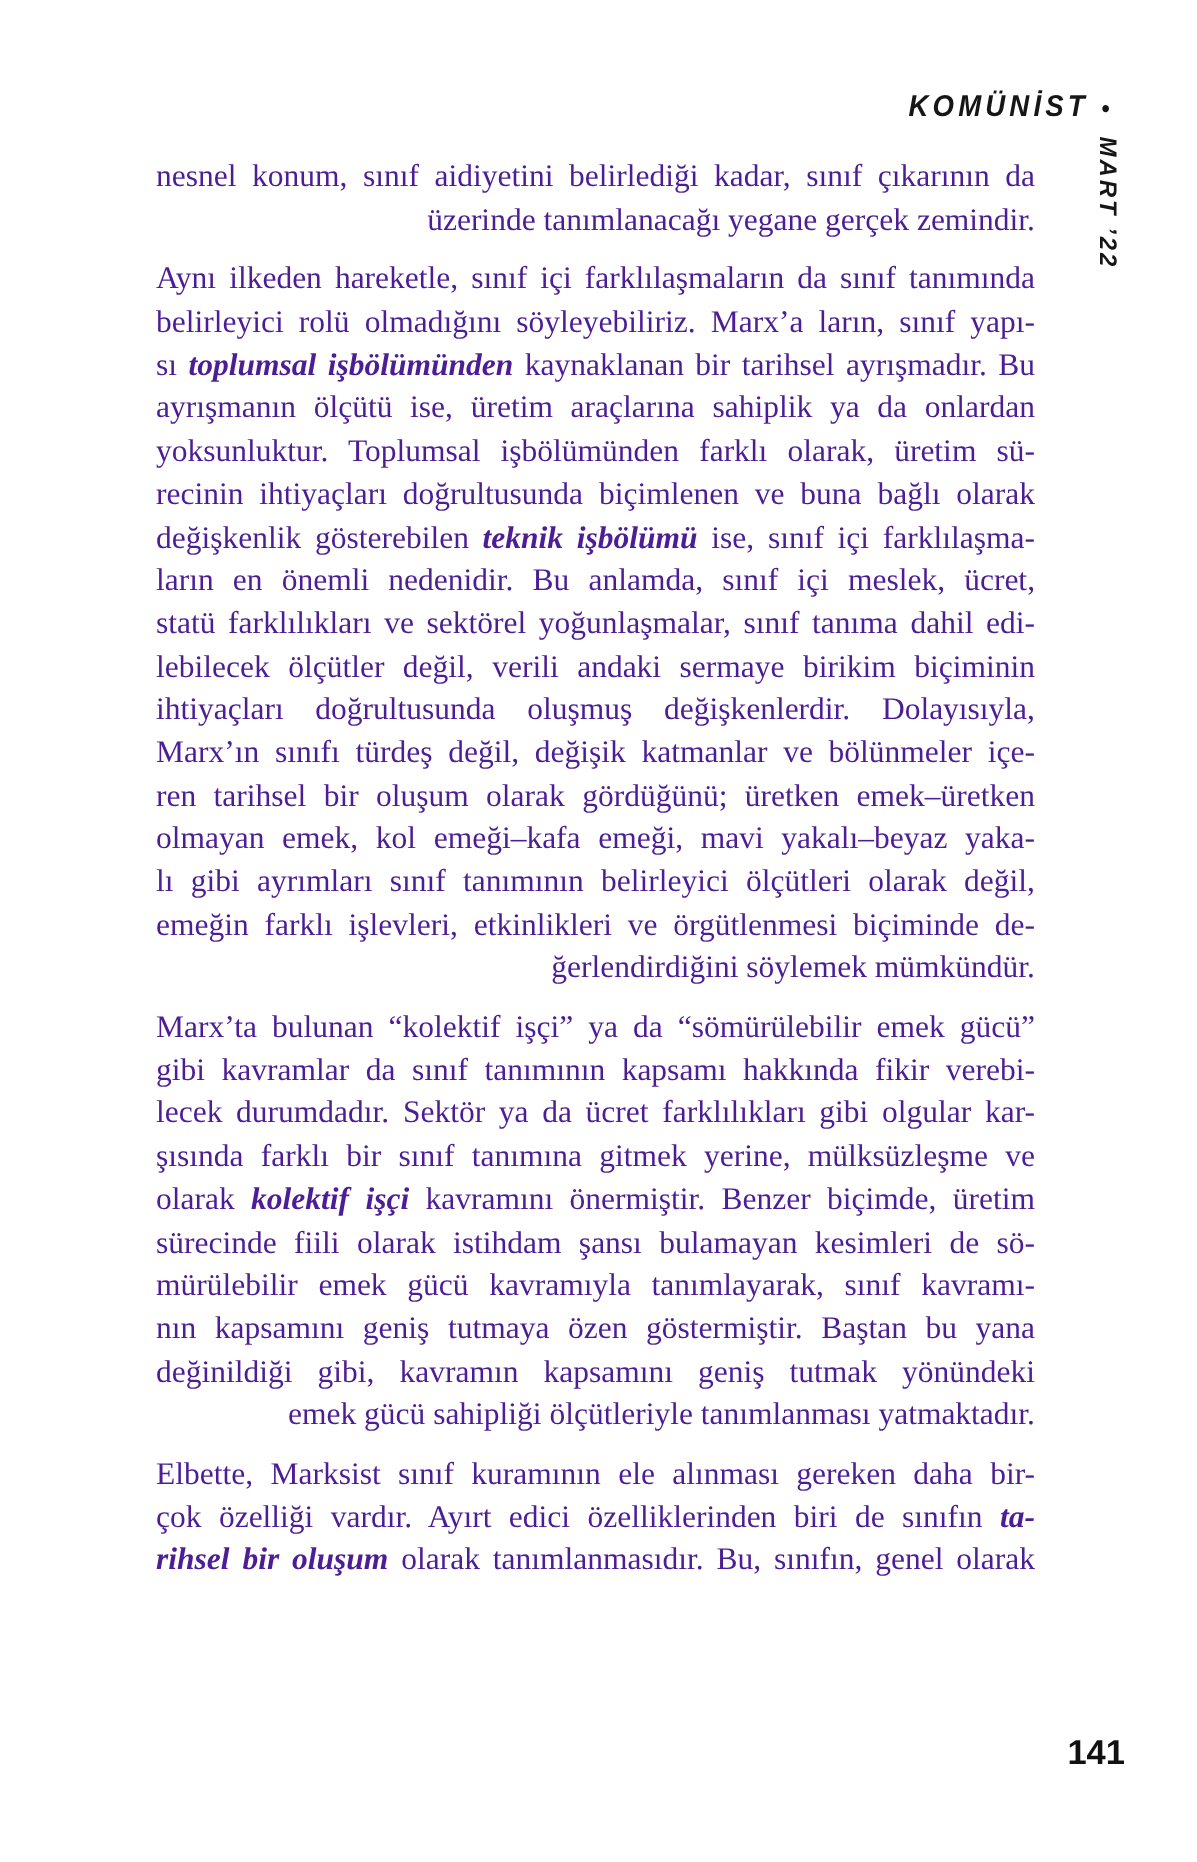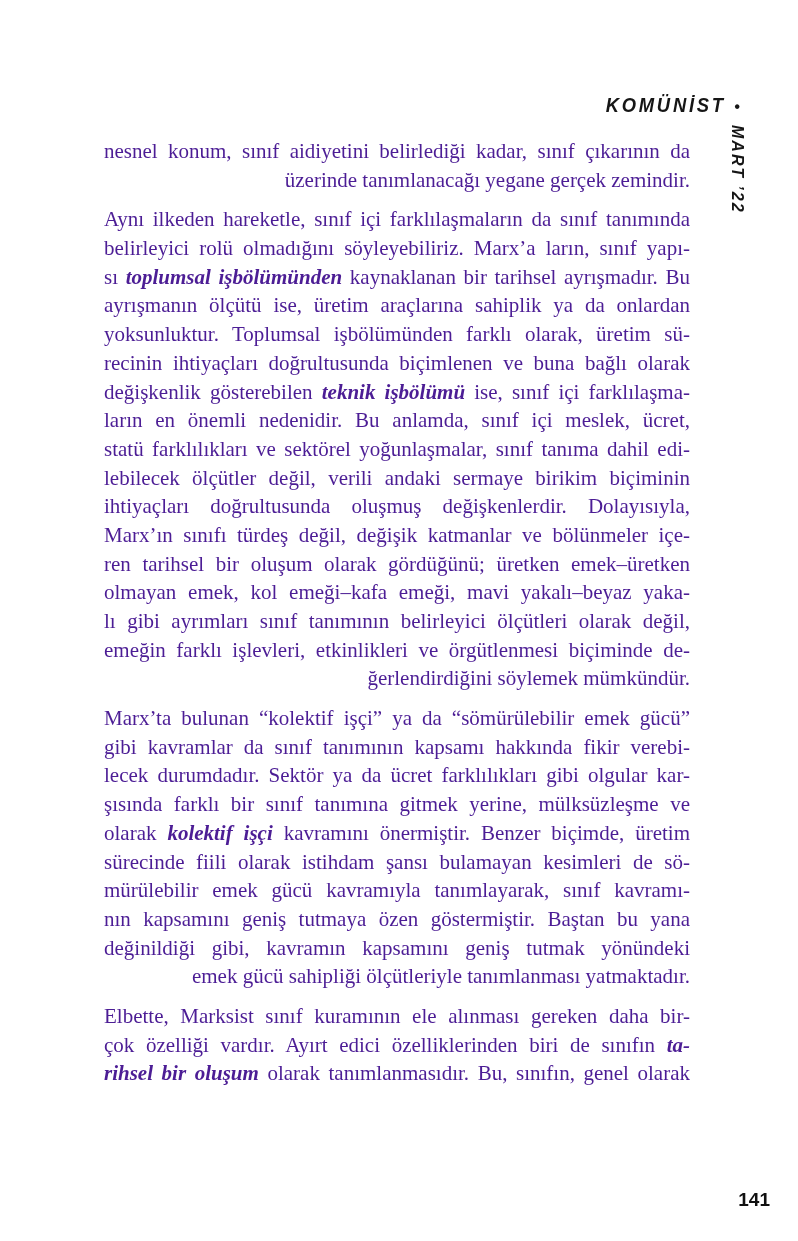--- a/index.html
+++ b/index.html
@@ -11,21 +11,20 @@
     height: 1241px;
     position: relative;
     background: #ffffff;
     overflow: hidden;
     font-family: "Liberation Serif", serif;
   }
   .page {
     position: absolute;
     inset: 0;
     background: #ffffff;
-    margin-top: 34px;
   }
   
   .running-head {
     position: absolute;
     top: 60px;
     right: 58px;
     display: flex;
     align-items: center;
     gap: 9px;
     font-family: "Liberation Sans", sans-serif;
@@ -89,24 +88,24 @@
     text-align: right;
   }
   .it {
     font-style: italic;
     font-weight: bold;
   }
   
   .page-number {
     position: absolute;
     top: 1155px;
-    right: 28px;
+    right: 48px;
     font-family: "Liberation Sans", sans-serif;
     font-weight: bold;
-    font-size: 19px;
+    font-size: 23px;
     color: #111111;
   }
 </style>
 </head>
 <body>
 
 <div class="page">
 
   <div class="running-head">
     <span class="mag">KOMÜNİST</span>

